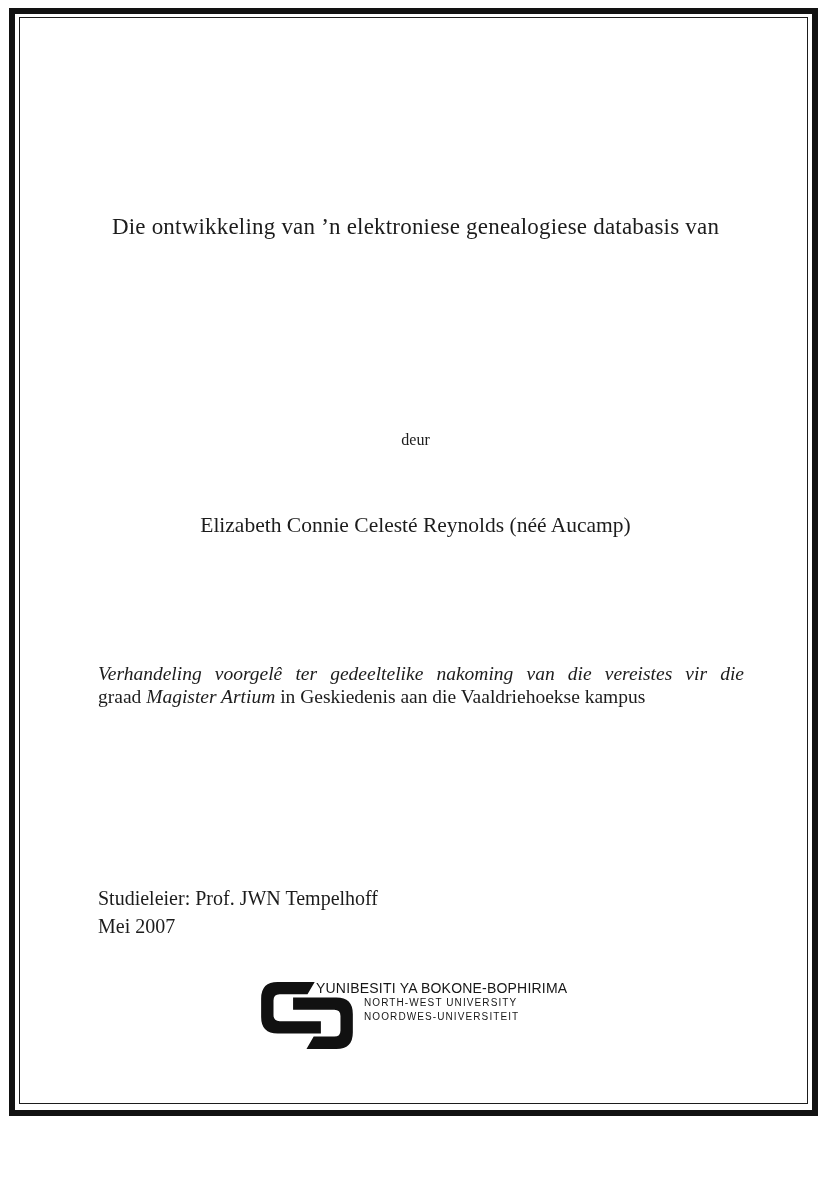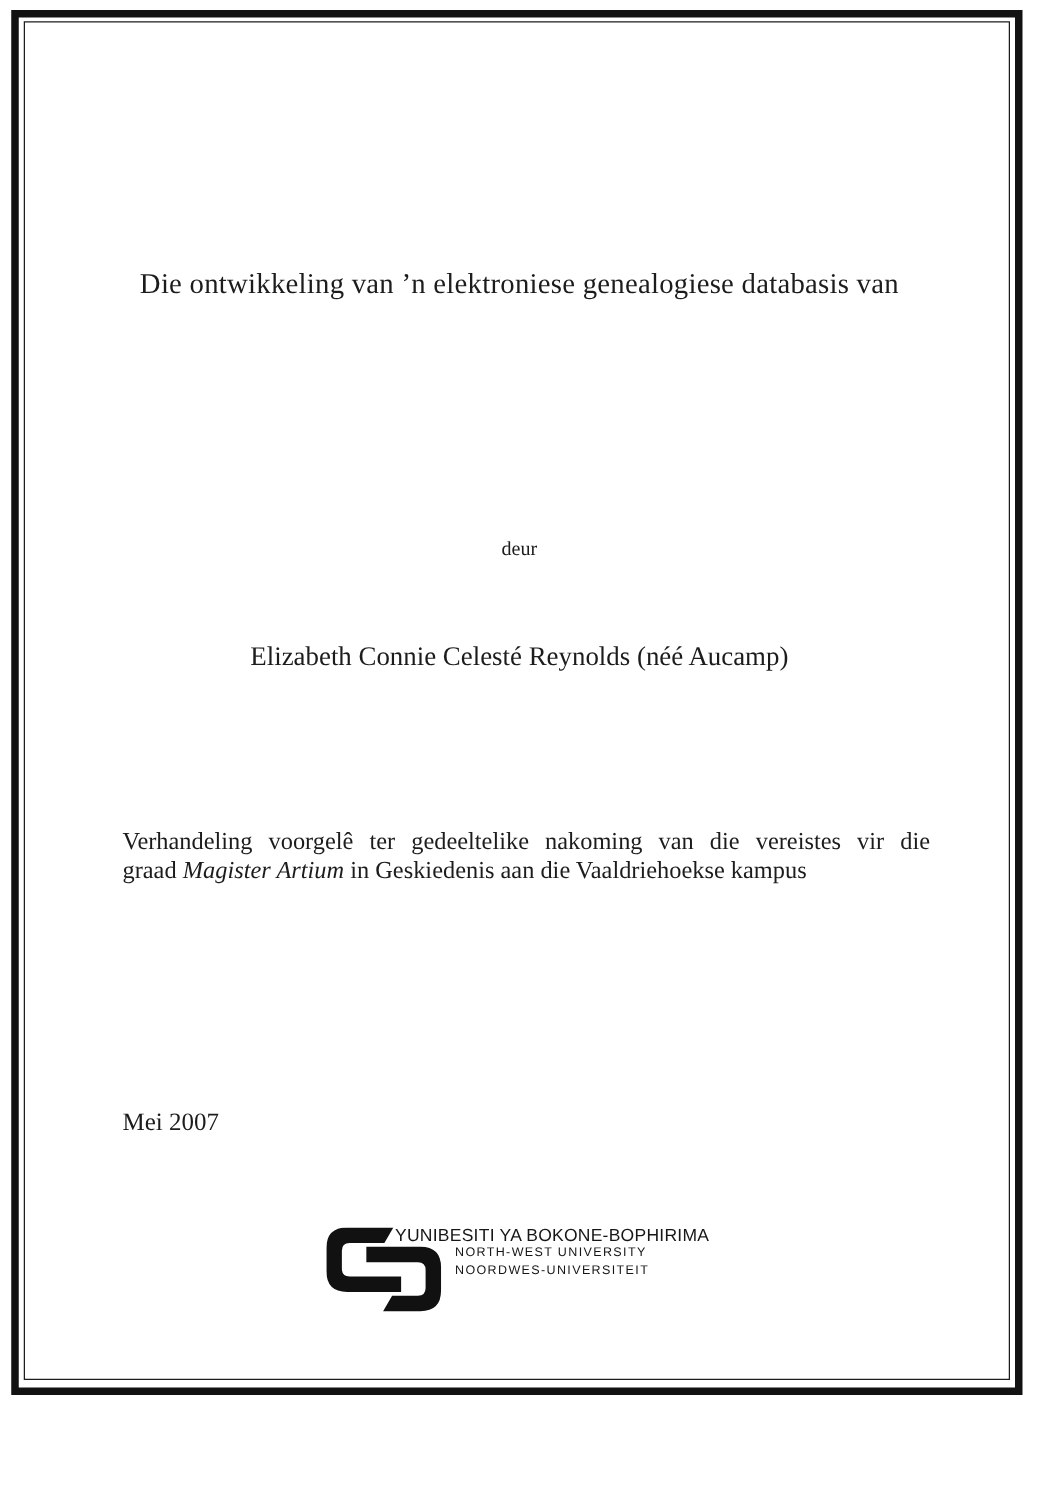--- a/index.html
+++ b/index.html
@@ -33,20 +33,21 @@
     position:absolute; left:0; right:0; top:513px;
     text-align:center; font-size:21.5px;
   }
   .submission {
     position:absolute; left:98px; width:646px; top:662px;
     font-size:19.5px; line-height:23px;
   }
   .submission .just {
     text-align:justify;
     text-align-last:justify;
+    font-style:italic;
   }
   .submission .ital { font-style:italic; }
   .supervisor-block {
     position:absolute; left:98px; top:884px;
     font-size:20px; line-height:28px;
   }
   .logo-block {
     position:absolute; left:261px; top:979px; width:330px; height:80px;
   }
   .logo-mark {
@@ -79,20 +80,21 @@
   <div class="byline">deur</div>
 
   <div class="author">Elizabeth Connie Celesté Reynolds (néé Aucamp)</div>
 
   <div class="submission">
     <div class="just">Verhandeling voorgelê ter gedeeltelike nakoming van die vereistes vir die</div>
     <div><span>graad </span><span class="ital">Magister Artium</span><span> in Geskiedenis aan die Vaaldriehoekse kampus</span></div>
   </div>
 
   <div class="supervisor-block">
+    <div>Studieleier: Prof. JWN Tempelhoff</div>
     <div>Mei 2007</div>
   </div>
 
   <div class="logo-block">
     <svg class="logo-mark" viewBox="0 0 90 66" xmlns="http://www.w3.org/2000/svg" aria-hidden="true">
 
       <path fill="#111111" d="M 16 0 H 52 L 45 12 H 18 Q 12 12 12 18 V 32 Q 12 38 18 38 H 58 V 50 H 16 Q 0 50 0 34 V 16 Q 0 0 16 0 Z"></path>
 
       <path fill="#111111" transform="translate(31,15)" d="M 0 0 H 42 Q 58 0 58 16 V 34 Q 58 50 42 50 H 13 L 20 38 H 40 Q 46 38 46 32 V 18 Q 46 12 40 12 H 0 Z"></path>
     </svg>

